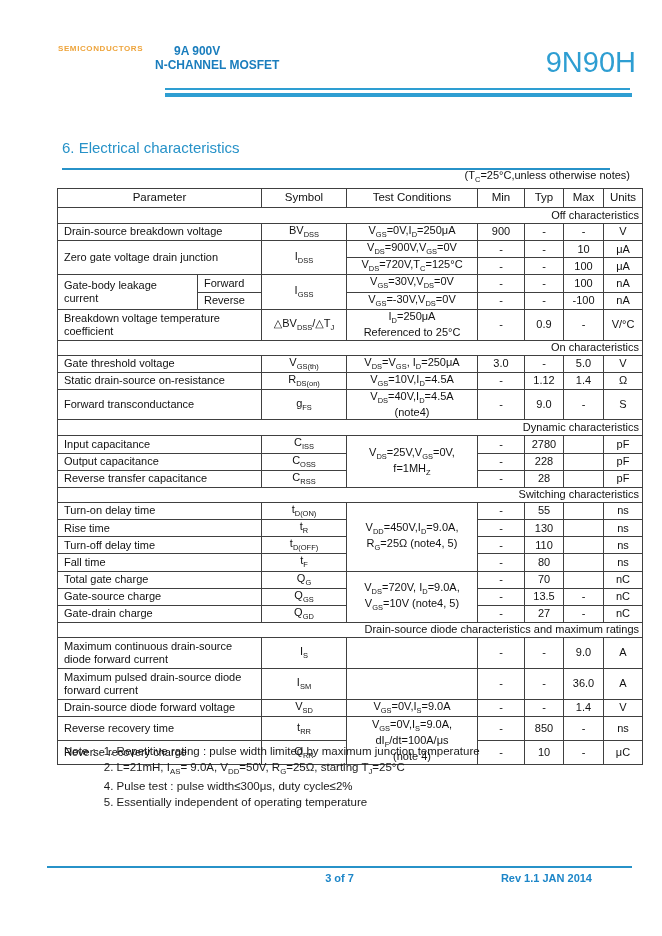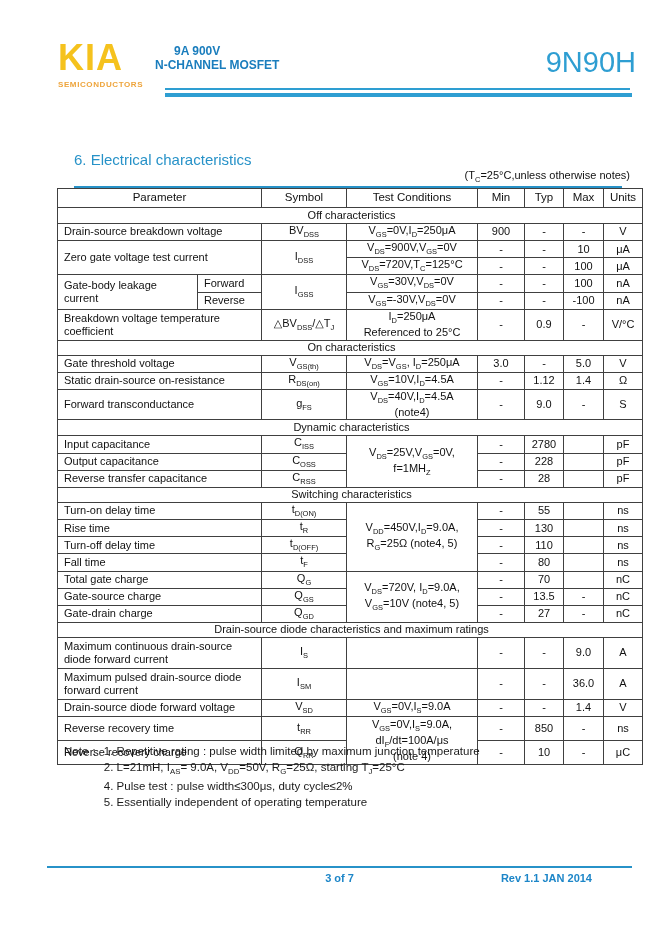--- a/index.html
+++ b/index.html
@@ -13,57 +13,56 @@
   .logo-main{font-size:36px;font-weight:bold;color:#f5c21d;letter-spacing:1px;line-height:1;}
   .logo-sub{font-size:8px;font-weight:bold;color:#eea43b;letter-spacing:0.6px;margin-top:4px;}
   .head-mid{position:absolute;left:155px;top:44px;color:#1a7dbd;font-weight:bold;font-size:12px;line-height:1.2;}
   .head-mid .l1{margin-left:19px;}
   .part-number{position:absolute;right:26px;top:48px;font-size:29px;color:#2e9ed2;line-height:1;}
   .rule-thin{position:absolute;left:165px;width:465px;top:88px;height:2px;background:#2e9ed2;}
   .rule-thick{position:absolute;left:165px;width:467px;top:93px;height:4px;background:#2e9ed2;}
   
   .section-title{
     position:absolute;left:62px;top:139px;width:548px;
-    font-size:15px;color:#2792c8;padding-bottom:18px;
-    border-bottom:2px solid #2792c8;font-weight:normal;margin:12px;
+    font-size:15px;color:#2792c8;padding-bottom:12px;
+    border-bottom:2px solid #2792c8;font-weight:normal;margin:0;
   }
   .cond-note{position:absolute;top:169px;right:32px;font-size:11px;color:#111;}
   
   table.chars{
     position:absolute;left:57px;top:188px;width:585px;
     border-collapse:collapse;table-layout:fixed;
     font-size:11px;color:#111;
   }
   table.chars td{
     border:1px solid #404040;padding:0 3px;text-align:center;
     line-height:1.2;vertical-align:middle;overflow:hidden;
   }
   table.chars thead td{height:18px;font-size:11.5px;}
   table.chars td.pl{text-align:left;padding-left:6px;}
-  table.chars td.sec{text-align:center;padding-left:6px;}
+  table.chars td.sec{text-align:right;padding-left:6px;}
   sub{font-size:0.68em;}
   
   .notes{position:absolute;left:64px;top:744px;font-size:11.5px;display:flex;}
   .note-label{white-space:pre;}
   .note-items{margin-left:4px;}
   .note-item{line-height:15.6px;}
   
   .footer-rule{position:absolute;left:47px;top:866px;width:585px;height:2px;background:#2792c8;}
   .footer-row{position:absolute;left:47px;top:872px;width:585px;height:16px;color:#1d86c8;font-size:11px;font-weight:bold;}
   .footer-page{position:absolute;left:0;width:100%;text-align:center;}
   .footer-rev{position:absolute;right:40px;}
 </style>
 </head>
 <body>
 
 <div class="page">
 
   <header>
     <div class="logo">
-      <div class="logo-main">KIA</div>
       <div class="logo-sub">SEMICONDUCTORS</div>
     </div>
     <div class="head-mid">
       <div class="l1">9A 900V</div>
       <div class="l2">N-CHANNEL MOSFET</div>
     </div>
     <div class="part-number">9N90H</div>
     <div class="rule-thin"></div>
     <div class="rule-thick"></div>
   </header>
@@ -101,21 +100,21 @@
         <tr style="height: 16px;">
           <td colspan="2" class="pl">Drain-source breakdown voltage</td>
           <td>BV<sub>DSS</sub></td>
           <td>V<sub>GS</sub>=0V,I<sub>D</sub>=250μA</td>
           <td>900</td>
           <td>-</td>
           <td>-</td>
           <td>V</td>
         </tr>
         <tr style="height: 16px;">
-          <td colspan="2" rowspan="2" class="pl">Zero gate voltage test current</td>
+          <td colspan="2" rowspan="2" class="pl">Zero gate voltage drain junction</td>
           <td rowspan="2">I<sub>DSS</sub></td>
           <td>V<sub>DS</sub>=900V,V<sub>GS</sub>=0V</td>
           <td>-</td>
           <td>-</td>
           <td>10</td>
           <td>μA</td>
         </tr>
         <tr style="height: 16px;">
           <td>V<sub>DS</sub>=720V,T<sub>C</sub>=125°C</td>
           <td>-</td>

